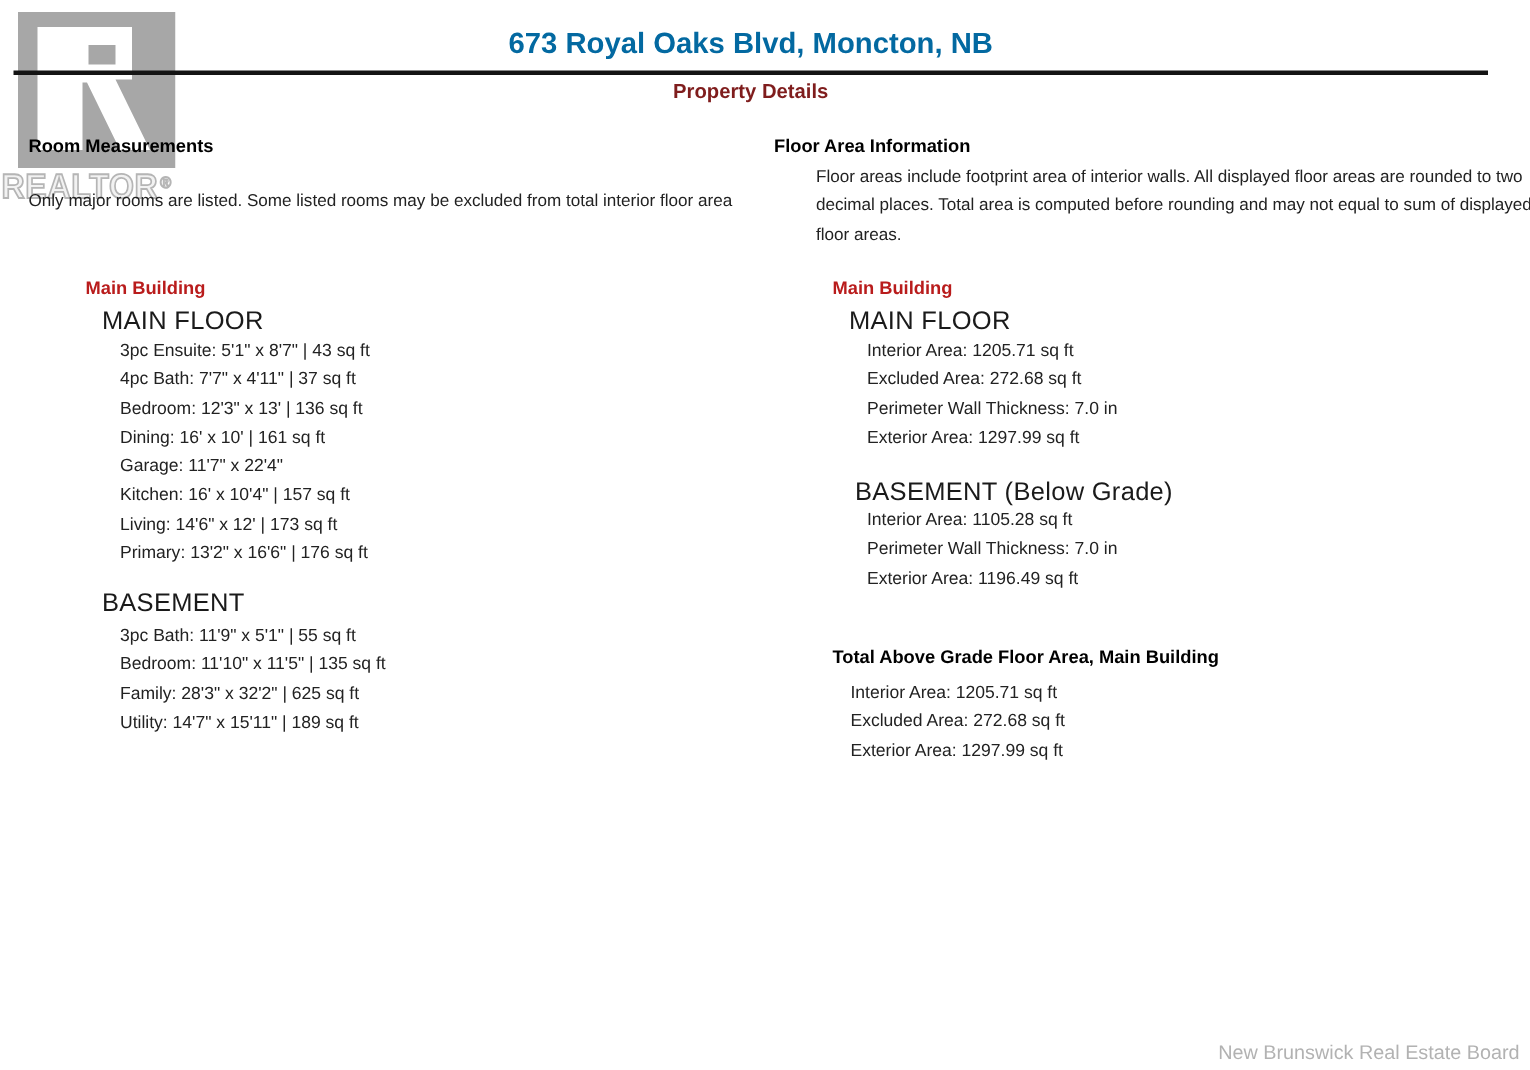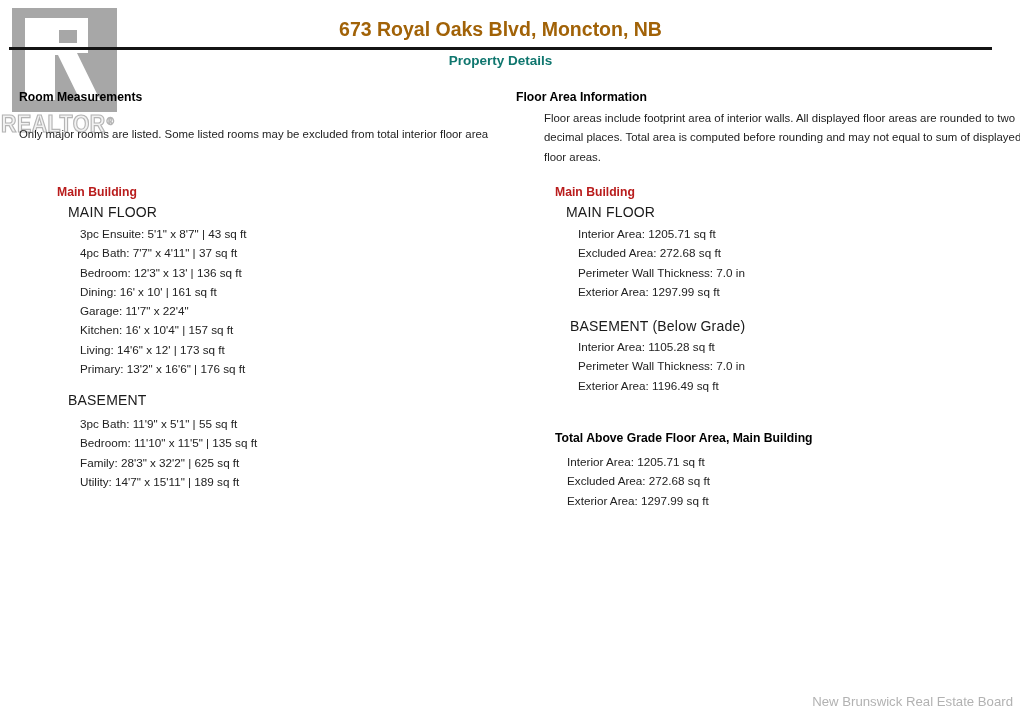--- a/index.html
+++ b/index.html
@@ -1,27 +1,27 @@
 <!DOCTYPE html>
 <html style="--logo-gray: #a7a7a7; --rule-black: #141414; --footer-gray: #b2b2b2;"><head>
 <meta charset="utf-8">
 <style>
   html,body{margin:0;padding:0;background:#fff;}
   .page{position:relative;width:1020px;height:713px;background:#ffffff;overflow:hidden;
         font-family:"Liberation Sans","DejaVu Sans",sans-serif;color:#222;}
   .abs{position:absolute;}
 
-  .title{left:9px;top:18px;width:983px;text-align:center;font-size:19.5px;font-weight:700;color:#a16207;z-index:2;}
+  .title{left:9px;top:18px;width:983px;text-align:center;font-size:19.5px;font-weight:700;color:#0369a1;z-index:2;}
   .rule{left:9px;top:47px;width:983px;height:3px;background:var(--rule-black,#141414);z-index:3;}
-  .subtitle{left:9px;top:53px;width:983px;text-align:center;font-size:13.5px;font-weight:700;color:#0f766e;z-index:2;}
+  .subtitle{left:9px;top:53px;width:983px;text-align:center;font-size:13.5px;font-weight:700;color:#7f1d1d;z-index:2;}
 
   .sec-heading{font-size:12.2px;font-weight:700;color:#000;z-index:2;}
   .para{font-size:11.4px;line-height:19.3px;color:#222;z-index:2;}
   .building{font-size:12.2px;font-weight:700;color:#b91c1c;z-index:2;}
-  .floor-label{font-size:14px;color:#1a1a1a;z-index:2;letter-spacing:0.2px;}
+  .floor-label{font-size:17px;color:#1a1a1a;z-index:2;letter-spacing:0.2px;}
   .lines{z-index:2;}
   .bline{font-size:11.7px;line-height:19.3px;color:#222;white-space:pre;}
   .total-heading{font-size:12.2px;font-weight:700;color:#000;z-index:2;}
 
   .footer{right:7px;top:694px;font-size:13.2px;color:var(--footer-gray,#b2b2b2);z-index:2;}
 
   .logo{left:7px;top:8px;width:110px;height:140px;z-index:1;color:var(--logo-gray,#a7a7a7);text-align:right;}
   .realtor-word{position:absolute;left:-6px;top:103px;font-size:23px;font-weight:700;letter-spacing:0.5px;
                 color:#f2f2f2;-webkit-text-stroke:1.2px #b5b5b5;
                 transform:scaleX(0.93);transform-origin:left top;white-space:nowrap;}

